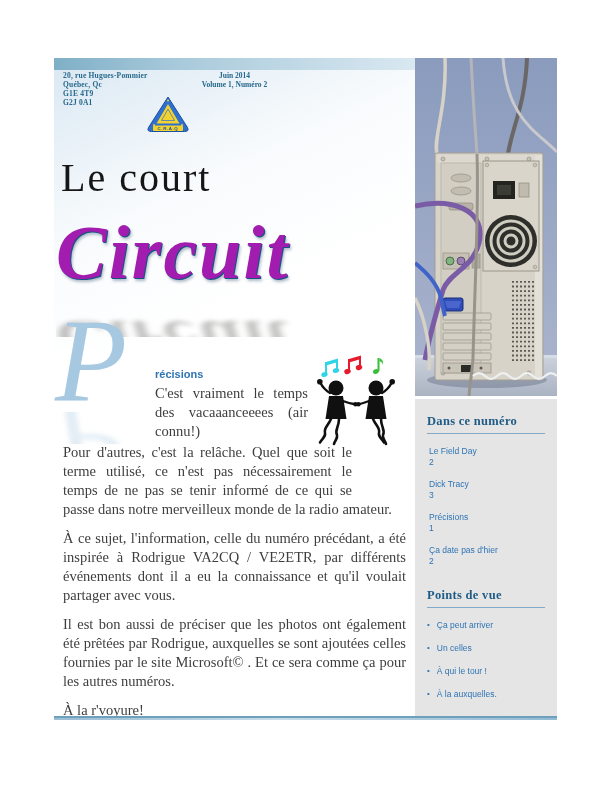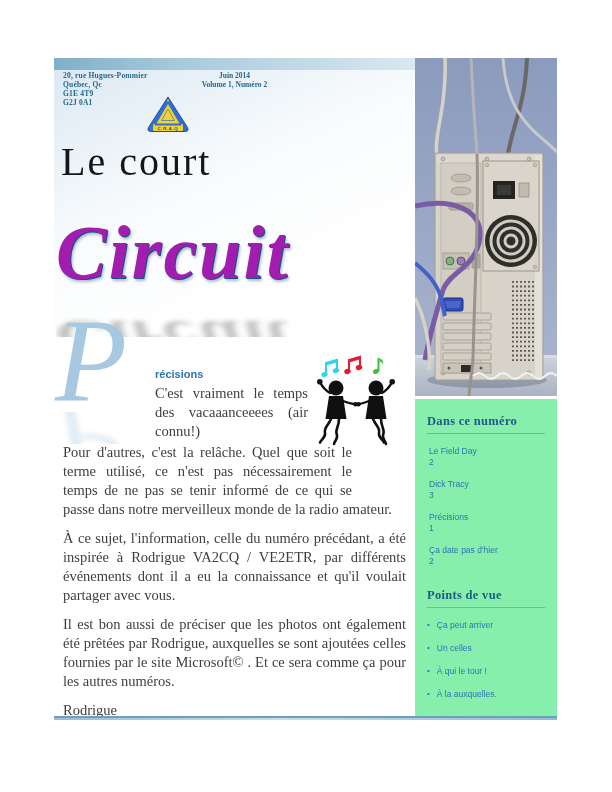--- a/index.html
+++ b/index.html
@@ -11,21 +11,21 @@
     background:linear-gradient(90deg,#7fafc7 0%,#a9cadb 35%,#d9e8f1 100%);}
   .header-tint{position:absolute;left:54px;top:70px;width:361px;height:280px;
     background:linear-gradient(155deg,rgba(213,229,241,.85) 0%,rgba(240,246,250,.45) 40%,rgba(255,255,255,0) 72%);}
   .return-address{position:absolute;left:63px;top:71px;font-weight:bold;font-size:7.5px;
     line-height:9px;color:#27688c;letter-spacing:.2px;}
   .issue-info{position:absolute;left:63px;top:71px;width:343px;text-align:center;
     font-weight:bold;font-size:7.5px;line-height:9px;color:#27688c;}
   .logo{position:absolute;left:146px;top:96px;width:44px;height:38px;}
 
   
-  .kicker{position:absolute;left:61px;top:140px;font-size:40px;line-height:44px;
+  .kicker{position:absolute;left:61px;top:156px;font-size:40px;line-height:44px;
     letter-spacing:2px;color:#161616;}
   .title{position:absolute;left:56px;top:212px;font-size:76px;line-height:80px;
     font-weight:bold;font-style:italic;letter-spacing:2px;color:#a21caf;
     text-shadow:1px 1px 0 #155582,2px 3px 3px rgba(25,60,95,.35);}
   .title-reflect-clip{position:absolute;left:56px;top:299px;width:370px;height:38px;overflow:hidden;}
   .title-reflect{font-size:76px;line-height:80px;font-weight:bold;font-style:italic;letter-spacing:2px;
     color:#8d8d8b;transform:translateY(62px) scaleY(-0.6);transform-origin:0 0;
     filter:blur(3.5px);opacity:.55;white-space:nowrap;}
 
   
@@ -39,21 +39,21 @@
   .article-heading{margin:50px 98px 3px 92px;font-family:"Liberation Sans",sans-serif;
     font-weight:bold;font-size:11px;line-height:13px;color:#2e74b4;text-align:left;}
   .lead{margin:0 98px 2px 92px;}
   .dancer-spacer{float:right;width:54px;height:44px;}
   .article p.body{margin:0 0 10px;}
   .article p.plain{margin:0 0 10px;text-align:left;}
   .dancers{position:absolute;left:247px;top:34px;}
 
   
   .photo{position:absolute;left:415px;top:58px;width:142px;height:338px;}
-  .sidebar{position:absolute;left:415px;top:399px;width:142px;height:317px;background:#86efac;
+  .sidebar{position:absolute;left:415px;top:399px;width:142px;height:317px;background:#e5e5e5;
     padding:15px 12px 0;box-sizing:border-box;font-family:"Liberation Sans",sans-serif;}
   .side-title{font-family:"Liberation Serif",serif;font-weight:bold;font-size:12.5px;line-height:14px;
     color:#1f5b86;letter-spacing:.3px;padding-bottom:5px;border-bottom:1px solid #82aac8;margin-bottom:12px;}
   .side-title.second{margin-top:22px;}
   .toc-row{display:flex;align-items:baseline;color:#2e74b4;font-size:8.5px;line-height:10px;margin-bottom:12px;flex-direction:column;}
   .toc-leader{flex:1;border-bottom:1.3px dotted #2e74b4;margin:0 2px;transform:translateY(-2px);}
   .view-row{display:flex;gap:7px;color:#2e74b4;font-size:8.5px;line-height:10px;margin-bottom:13px;}
   .bullet{font-size:8px;line-height:10px;}
 
   
@@ -103,20 +103,21 @@
     <div class="dropcap-reflect">P</div>
   </div>
 
   <div class="article">
     <div class="article-heading">récisions</div>
     <p class="lead">C'est vraiment le temps des vacaaanceeees (air connu!)</p>
     <div class="dancer-spacer"></div>
     <p class="body">Pour d'autres, c'est la relâche. Quel que soit le terme utilisé, ce n'est pas nécessairement le temps de ne pas se tenir informé de ce qui se passe dans notre merveilleux monde de la radio amateur.</p>
     <p class="body">À ce sujet, l'information, celle du numéro précédant, a été inspirée à Rodrigue VA2CQ / VE2ETR, par différents événements dont il a eu la connaissance et qu'il voulait partager avec vous.</p>
     <p class="body">Il est bon aussi de préciser que les photos ont également été prêtées par Rodrigue, auxquelles se sont ajoutées celles fournies par le site Microsoft© . Et ce sera comme ça pour les autres numéros.</p>
+    <p class="plain">À la r'voyure!</p>
     <p class="plain">Rodrigue</p>
 
     <svg class="dancers" width="92" height="94" viewBox="0 0 92 94">
 
       <g fill="#2fd4e6">
         <path d="M16 10 L28 6.5 L28 10 L16 13.5 Z"></path>
         <rect x="15" y="10" width="2" height="12"></rect>
         <rect x="26" y="7" width="2" height="11"></rect>
         <ellipse cx="14.5" cy="22.5" rx="3.2" ry="2.4" transform="rotate(-18 14.5 22.5)"></ellipse>
         <ellipse cx="26" cy="18.5" rx="3.2" ry="2.4" transform="rotate(-18 26 18.5)"></ellipse>

